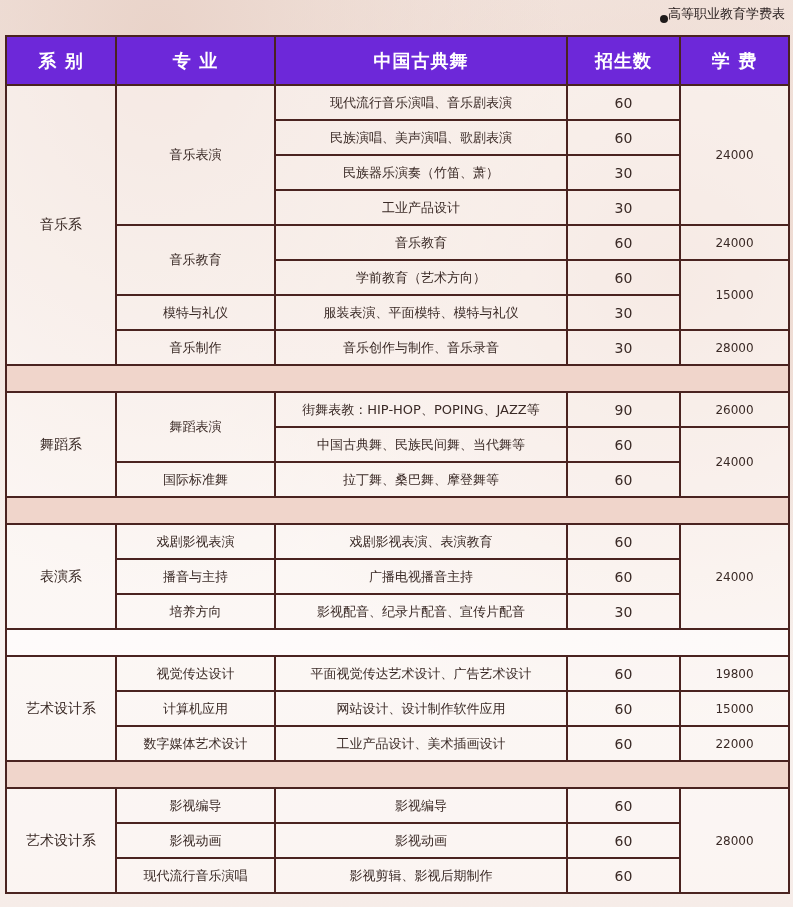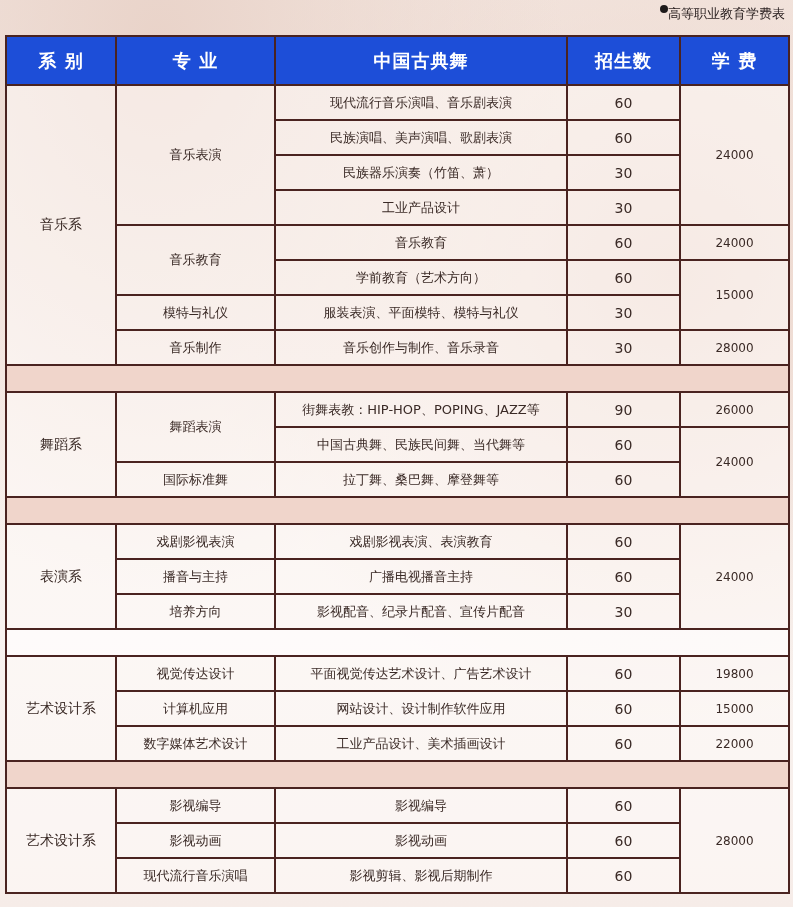--- a/index.html
+++ b/index.html
@@ -11,21 +11,21 @@
       radial-gradient(ellipse at 20% 5%, #e9d3c9 0%, rgba(233,211,201,0) 45%),
       radial-gradient(ellipse at 85% 30%, #ecd6cc 0%, rgba(236,214,204,0) 50%),
       linear-gradient(180deg, #f4e8e2 0%, #f7efeb 40%, #f8f2ef 70%, #f6ece8 100%);
     position: relative;
   }
   .caption {
     position: absolute;
     top: 5px; right: 8px;
     font-size: 13px;
     color: #2c2222;
-    display: flex; align-items: flex-start; 
+    display: flex; align-items: flex-end; 
   }
   .caption .dot {
     width: 8px; height: 8px; border-radius: 50%;
     background: #1e1a1a; display: inline-block;
   }
   table.fees {
     position: absolute;
     left: 5px; top: 35px;
     width: 783px;
     border-collapse: collapse;
@@ -33,21 +33,21 @@
     font-size: 13px;
   }
   table.fees td, table.fees th {
     border: 2px solid #4a2320;
     text-align: center;
     vertical-align: middle;
     padding: 0;
     background: rgba(255, 252, 250, 0.55);
   }
   table.fees th {
-    background: #1d4ed8;
+    background: #6d28d9;
     color: #ffffff;
     font-size: 18px;
     font-weight: bold;
     height: 49px;
     letter-spacing: 1px;
   }
   table.fees tr.body td { height: 35px; }
   table.fees tr.spacer td { height: 27px; background: #f0d5cb; }
   table.fees tr.spacer.light td { background: rgba(255, 253, 252, 0.8); }
   td.dept { font-size: 14px; }

